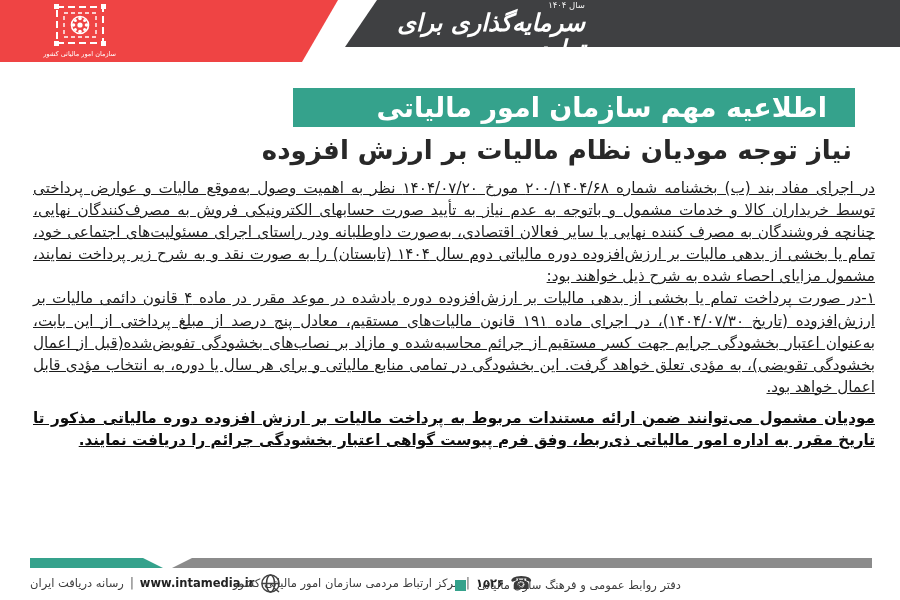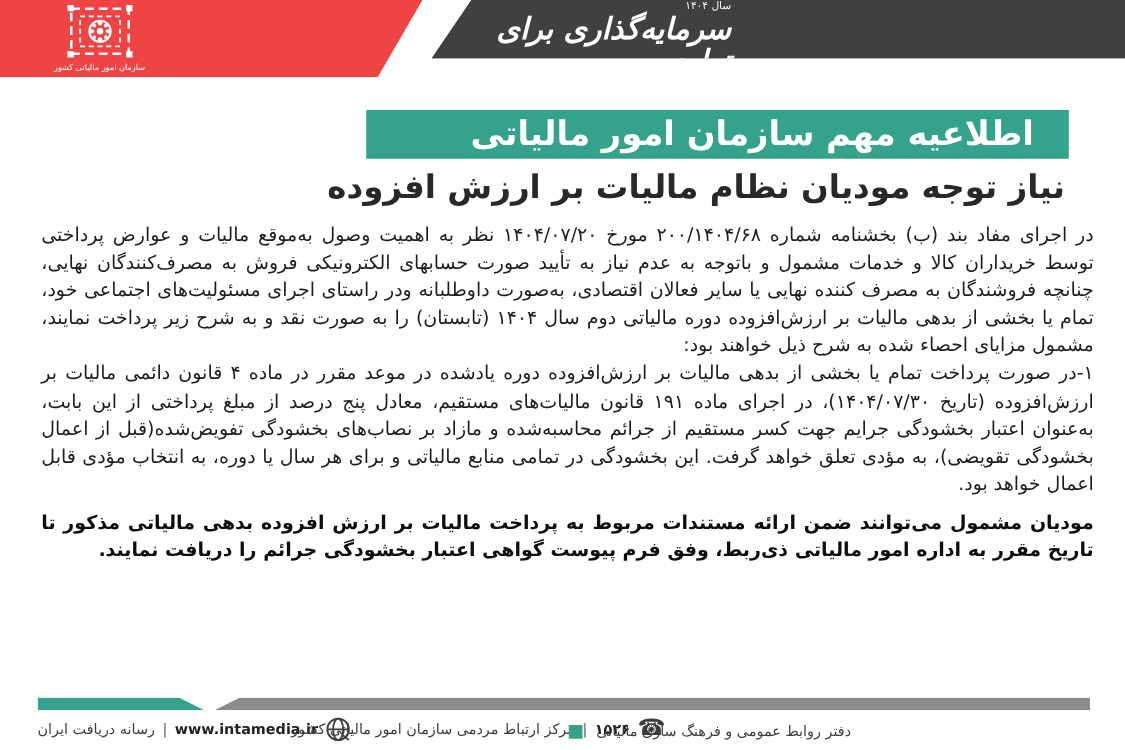--- a/index.html
+++ b/index.html
@@ -17,21 +17,21 @@
   .slogan{font-size:24px;font-style:italic;font-weight:bold;line-height:26px;direction:rtl;}
   
   .title-banner{position:absolute;left:293px;top:88px;width:562px;height:39px;background:#35a28c;
                 color:#ffffff;font-size:27px;font-weight:bold;direction:rtl;text-align:right;
                 line-height:39px;padding:0 28px;box-sizing:border-box;}
   .subtitle{position:absolute;right:48px;top:131px;margin:0;color:#282828;font-size:26px;
             font-weight:bold;direction:rtl;text-align:right;line-height:38px;}
   
   .body-text{position:absolute;left:33px;right:25px;top:177px;direction:rtl;
              color:#1d1d1d;font-size:15.2px;line-height:22.1px;text-align:justify;}
-  .body-text p{margin:0;}
+  .body-text p{margin:0;text-decoration:underline;}
   .body-text p.closing{font-weight:bold;color:#0e0e0e;margin-top:9px;}
   
   .strip-teal{position:absolute;left:30px;top:558px;width:133px;height:10px;background:#35a28c;
               clip-path:polygon(0 0,calc(100% - 20px) 0,100% 100%,0 100%);}
   .strip-gray{position:absolute;left:172px;top:558px;width:700px;height:10px;background:#8b8b8b;
               clip-path:polygon(20px 0,100% 0,100% 100%,0 100%);}
   .f-group{position:absolute;top:571px;height:24px;display:inline-flex;direction:rtl;
            align-items:center;gap:6px;color:#3d3d3d;font-size:11.5px;white-space:nowrap;}
   .f-web{left:30px;}
   .f-phone{left:233px;}
@@ -81,21 +81,21 @@
       <div class="slogan">سرمایه‌گذاری برای تولید</div>
     </div>
   </div>
 
   <div class="title-banner">اطلاعیه مهم سازمان امور مالیاتی کشور</div>
   <h2 class="subtitle">نیاز توجه مودیان نظام مالیات بر ارزش افزوده</h2>
 
   <main class="body-text">
     <p>در اجرای مفاد بند (ب) بخشنامه شماره ۲۰۰/۱۴۰۴/۶۸ مورخ ۱۴۰۴/۰۷/۲۰ نظر به اهمیت وصول به‌موقع مالیات و عوارض پرداختی توسط خریداران کالا و خدمات مشمول و باتوجه به عدم نیاز به تأیید صورت حسابهای الکترونیکی فروش به مصرف‌کنندگان نهایی، چنانچه فروشندگان به مصرف کننده نهایی یا سایر فعالان اقتصادی، به‌صورت داوطلبانه ودر راستای اجرای مسئولیت‌های اجتماعی خود، تمام یا بخشی از بدهی مالیات بر ارزش‌افزوده دوره مالیاتی دوم سال ۱۴۰۴ (تابستان) را به صورت نقد و به شرح زیر پرداخت نمایند، مشمول مزایای احصاء شده به شرح ذیل خواهند بود:</p>
     <p>۱-در صورت پرداخت تمام یا بخشی از بدهی مالیات بر ارزش‌افزوده دوره یادشده در موعد مقرر در ماده ۴ قانون دائمی مالیات بر ارزش‌افزوده (تاریخ ۱۴۰۴/۰۷/۳۰)، در اجرای ماده ۱۹۱ قانون مالیات‌های مستقیم، معادل پنج درصد از مبلغ پرداختی از این بابت، به‌عنوان اعتبار بخشودگی جرایم جهت کسر مستقیم از جرائم محاسبه‌شده و مازاد بر نصاب‌های بخشودگی تفویض‌شده(قبل از اعمال بخشودگی تقویضی)، به مؤدی تعلق خواهد گرفت. این بخشودگی در تمامی منابع مالیاتی و برای هر سال یا دوره، به انتخاب مؤدی قابل اعمال خواهد بود.</p>
-    <p class="closing">مودیان مشمول می‌توانند ضمن ارائه مستندات مربوط به پرداخت مالیات بر ارزش افزوده بدهی مالیاتی مذکور تا تاریخ مقرر به اداره امور مالیاتی ذی‌ربط، وفق فرم پیوست گواهی اعتبار بخشودگی جرائم را دریافت نمایند.</p>
+    <p class="closing">مودیان مشمول می‌توانند ضمن ارائه مستندات مربوط به پرداخت مالیات بر ارزش افزوده دوره مالیاتی مذکور تا تاریخ مقرر به اداره امور مالیاتی ذی‌ربط، وفق فرم پیوست گواهی اعتبار بخشودگی جرائم را دریافت نمایند.</p>
   </main>
 
   <div class="strip-teal"></div>
   <div class="strip-gray"></div>
 
   <div class="f-group f-web">
     <svg width="21" height="21" viewBox="0 0 21 21">
       <g stroke="#404040" fill="none" stroke-width="1.5">
         <circle cx="10.5" cy="10.5" r="8.6"></circle>
         <ellipse cx="10.5" cy="10.5" rx="4" ry="8.6"></ellipse>

